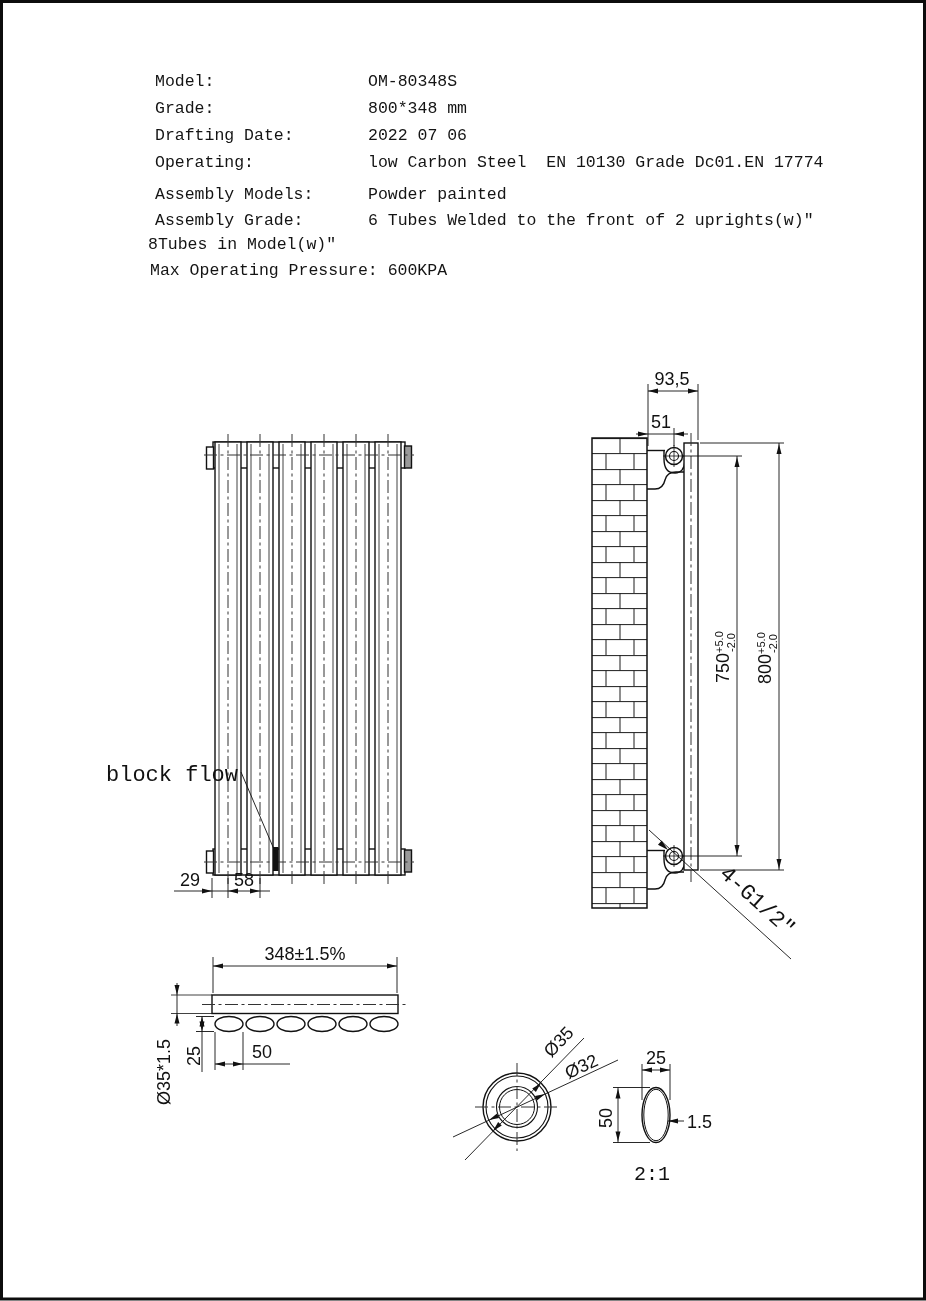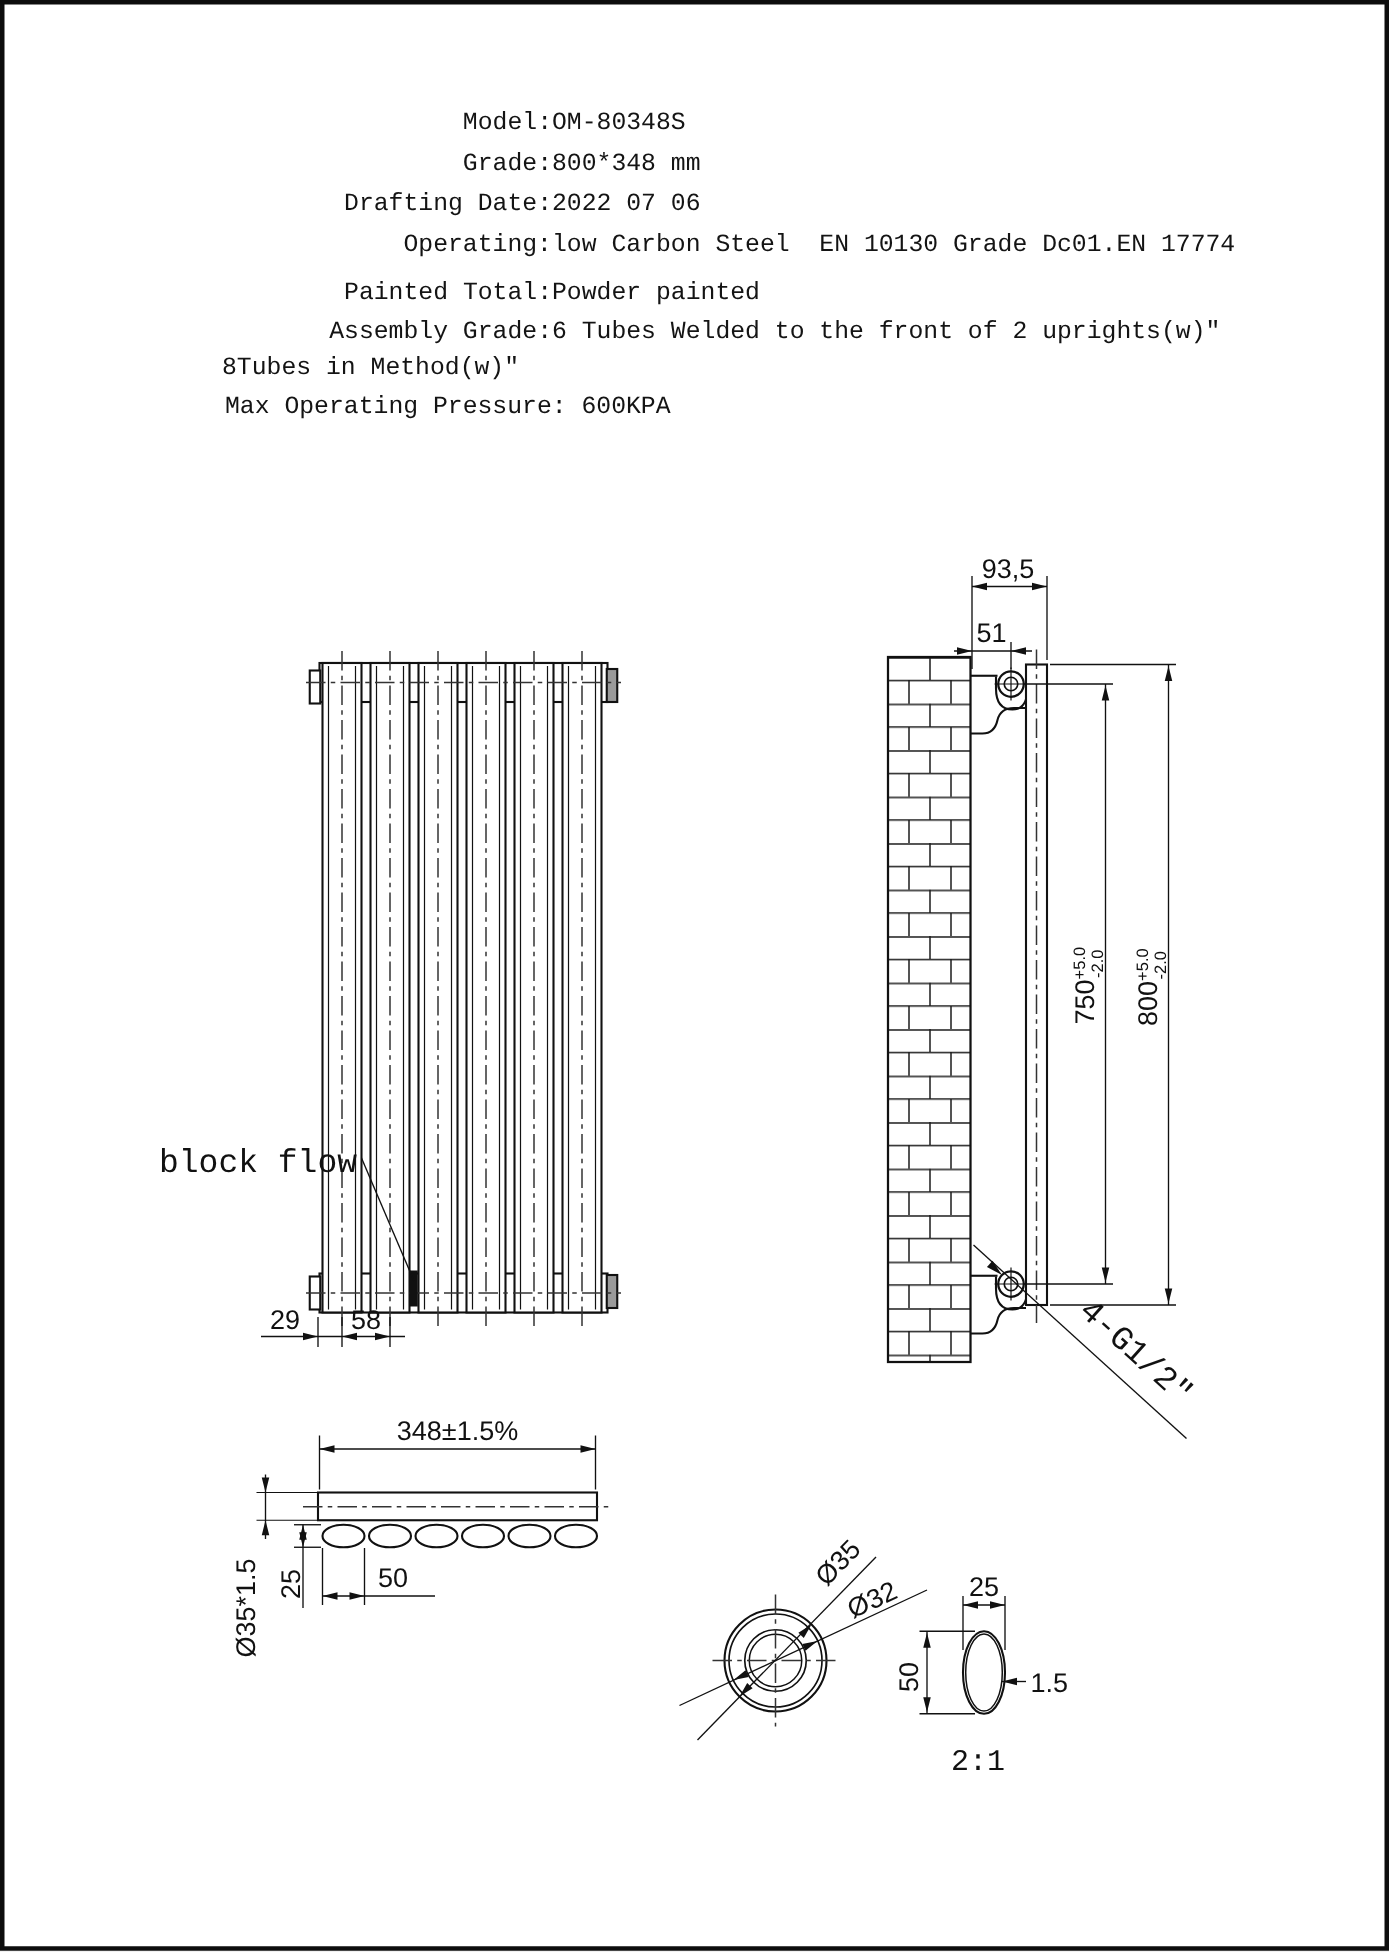--- a/index.html
+++ b/index.html
@@ -1,21 +1,21 @@
 <!DOCTYPE html>
 <html><head>
 <meta charset="utf-8">
 <style>
   html,body{margin:0;padding:0;background:#e8e8e8;}
   .page{position:relative;width:926px;height:1301px;background:#ffffff;overflow:hidden;
         font-family:"Liberation Mono",monospace;}
   .page svg{position:absolute;left:0;top:0;}
   .spec{position:absolute;left:0;top:0;width:926px;color:#141414;}
   .spec .row{position:absolute;left:155px;font-size:16.5px;white-space:pre;}
-  .spec .lbl{display:inline-block;width:213px;text-align:right;}
+  .spec .lbl{display:inline-block;width:213px;}
   .spec .val{white-space:pre;}
   .r0{top:72px}.r1{top:99px}.r2{top:126px}.r3{top:153px}
   .r4{top:185px}.r5{top:211px}
   .r6{top:235px;left:148px !important}
   .r7{top:261px;left:150px !important}
   text{fill:#111;}
   .dim{font-family:"Liberation Sans",sans-serif;font-size:18px;}
   .dimS{font-family:"Liberation Sans",sans-serif;font-size:11px;}
   .cad{font-family:"Liberation Mono",monospace;font-size:22px;}
   .cad20{font-family:"Liberation Mono",monospace;font-size:20px;}
@@ -267,19 +267,19 @@
 
     <text class="cad20" x="652" y="1180" text-anchor="middle">2:1</text>
   </g>
 </svg>
 
 <div class="spec">
   <div class="row r0"><span class="lbl">Model:</span><span class="val">OM-80348S</span></div>
   <div class="row r1"><span class="lbl">Grade:</span><span class="val">800*348 mm</span></div>
   <div class="row r2"><span class="lbl">Drafting Date:</span><span class="val">2022 07 06</span></div>
   <div class="row r3"><span class="lbl">Operating:</span><span class="val">low Carbon Steel  EN 10130 Grade Dc01.EN 17774</span></div>
-  <div class="row r4"><span class="lbl">Painted Total:</span><span class="val">Powder painted</span></div>
+  <div class="row r4"><span class="lbl">Assembly Models:</span><span class="val">Powder painted</span></div>
   <div class="row r5"><span class="lbl">Assembly Grade:</span><span class="val">6 Tubes Welded to the front of 2 uprights(w)″</span></div>
-  <div class="row r6"><span class="val">8Tubes in Method(w)″</span></div>
+  <div class="row r6"><span class="val">8Tubes in Model(w)″</span></div>
   <div class="row r7"><span class="val">Max Operating Pressure: 600KPA</span></div>
 </div>
 
 </div>
 
 </body></html>

